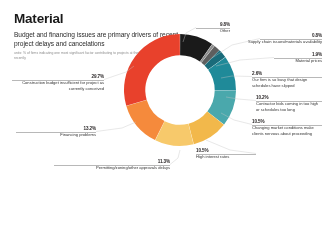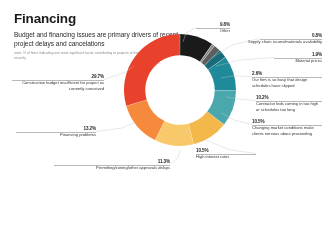--- a/index.html
+++ b/index.html
@@ -53,21 +53,21 @@
   #lbl-permit     {left:54px;  top:159px; width:116px;}
   #lbl-financing  {left:16px;  top:126px; width:80px;}
   #lbl-construct  {left:12px;  top:74px;  width:92px;}
 </style>
 </head>
 <body>
 
 <div class="page">
 
   <div class="header">
-    <div class="title">Financing</div>
+    <div class="title">Material</div>
     <div class="subtitle">Budget and financing issues are primary drivers of recent project delays and cancelations</div>
     <div class="units">units: % of firms indicating one most significant factor contributing to projects at their firm being scaled/delayed/canceled recently</div>
   </div>
 
   <div class="chart-wrap">
     <svg class="donut" viewBox="0 0 126 126">
       <g id="donut-segments">
           <path d="M63.17104200075595,7.000261209234402 A56,56 0 0 1 95.06379403237477,17.087985099219964 L82.87955230007236,34.53455076151638 A34.72,34.72 0 0 0 63.10604604046869,28.280161949725333 Z" fill="#1a1a1a"></path>
           <path d="M95.34365458876286,17.28470706817248 A56,56 0 0 1 97.31904872216984,18.74841364645406 L84.27781020774529,35.56401646080152 A34.72,34.72 0 0 0 83.05306584503298,34.65651838226694 Z" fill="#8c8c8c"></path>
           <path d="M97.58872428284123,18.95888111678373 A56,56 0 0 1 102.32134997866078,23.127309648637024 L87.37923698676968,38.27893198215496 A34.72,34.72 0 0 0 84.44500905536157,35.69450629240591 Z" fill="#5e5e5e"></path>

